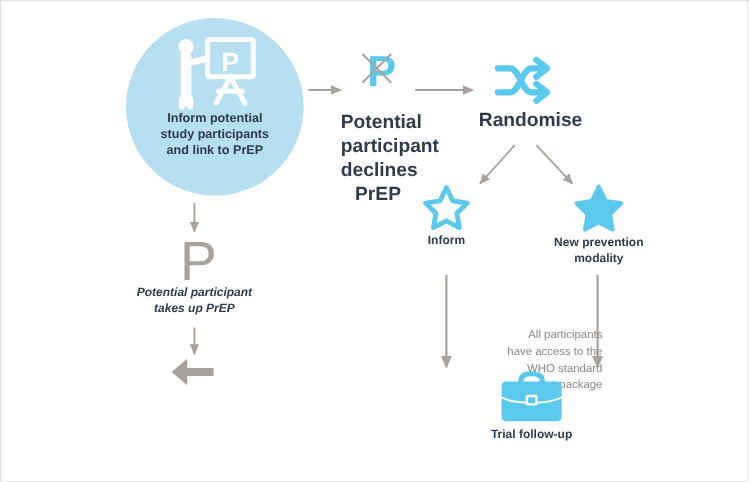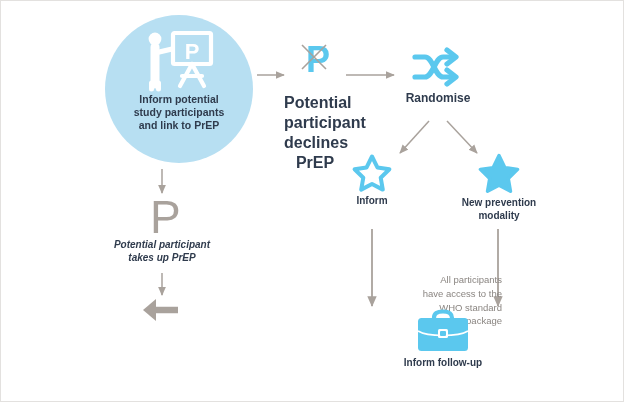--- a/index.html
+++ b/index.html
@@ -145,21 +145,21 @@
 
   <div class="node" style="left:398px; top:44px; width:78px;">
     <span class="icon-wrap" style="display:flex;justify-content:center;">
       <svg width="52" height="44" viewBox="0 0 52 44">
         <path d="M3 12 L13 12 C21 12 23 32 31 32 L42 32" fill="none" stroke="#5bc8ee" stroke-width="5.2" stroke-linecap="round" stroke-linejoin="round"></path>
         <path d="M3 32 L13 32 C21 32 23 12 31 12 L42 12" fill="none" stroke="#5bc8ee" stroke-width="5.2" stroke-linecap="round" stroke-linejoin="round"></path>
         <path d="M35 5 L44 12 L35 19" fill="none" stroke="#5bc8ee" stroke-width="5.2" stroke-linecap="round" stroke-linejoin="round"></path>
         <path d="M35 25 L44 32 L35 39" fill="none" stroke="#5bc8ee" stroke-width="5.2" stroke-linecap="round" stroke-linejoin="round"></path>
       </svg>
     </span>
-    <div class="label" style="font-size:12px; margin-top:2px;">Randomise</div>
+    <div class="label" style="font-size:16px; margin-top:2px;">Randomise</div>
   </div>
 
   <div class="node" style="left:338px; top:152px; width:66px;">
     <span class="icon-wrap" style="display:flex;justify-content:center;">
       <svg width="40" height="38" viewBox="0 0 40 38">
         <path d="M20 3.5 L25.4 14.4 L37.4 16.2 L28.7 24.7 L30.8 36.6 L20 31 L9.2 36.6 L11.3 24.7 L2.6 16.2 L14.6 14.4 Z" fill="none" stroke="#5bc8ee" stroke-width="4" stroke-linejoin="round"></path>
       </svg>
     </span>
     <div class="label" style="font-size:10px; margin-top:4px;">Inform</div>
   </div>
@@ -205,16 +205,16 @@
         <path d="M20 9 C20 4.5 23 2.5 29 2.5 C35 2.5 38 4.5 38 9" fill="none" stroke="#5bc8ee" stroke-width="4.2" stroke-linecap="round"></path>
 
         <rect x="4" y="9" width="50" height="33" rx="3.5" fill="#5bc8ee"></rect>
 
         <path d="M4 22 C14 28 44 28 54 22" fill="none" stroke="#ffffff" stroke-width="1.6"></path>
 
         <rect x="24" y="20" width="10" height="9" rx="1.5" fill="#ffffff"></rect>
         <rect x="26" y="22" width="6" height="5" rx="1" fill="#5bc8ee"></rect>
       </svg>
     </span>
-    <div class="label" style="font-size:10px; margin-top:4px;">Inform follow-up</div>
+    <div class="label" style="font-size:10px; margin-top:4px;">Trial follow-up</div>
   </div>
 
 </div>
 
 </body></html>

